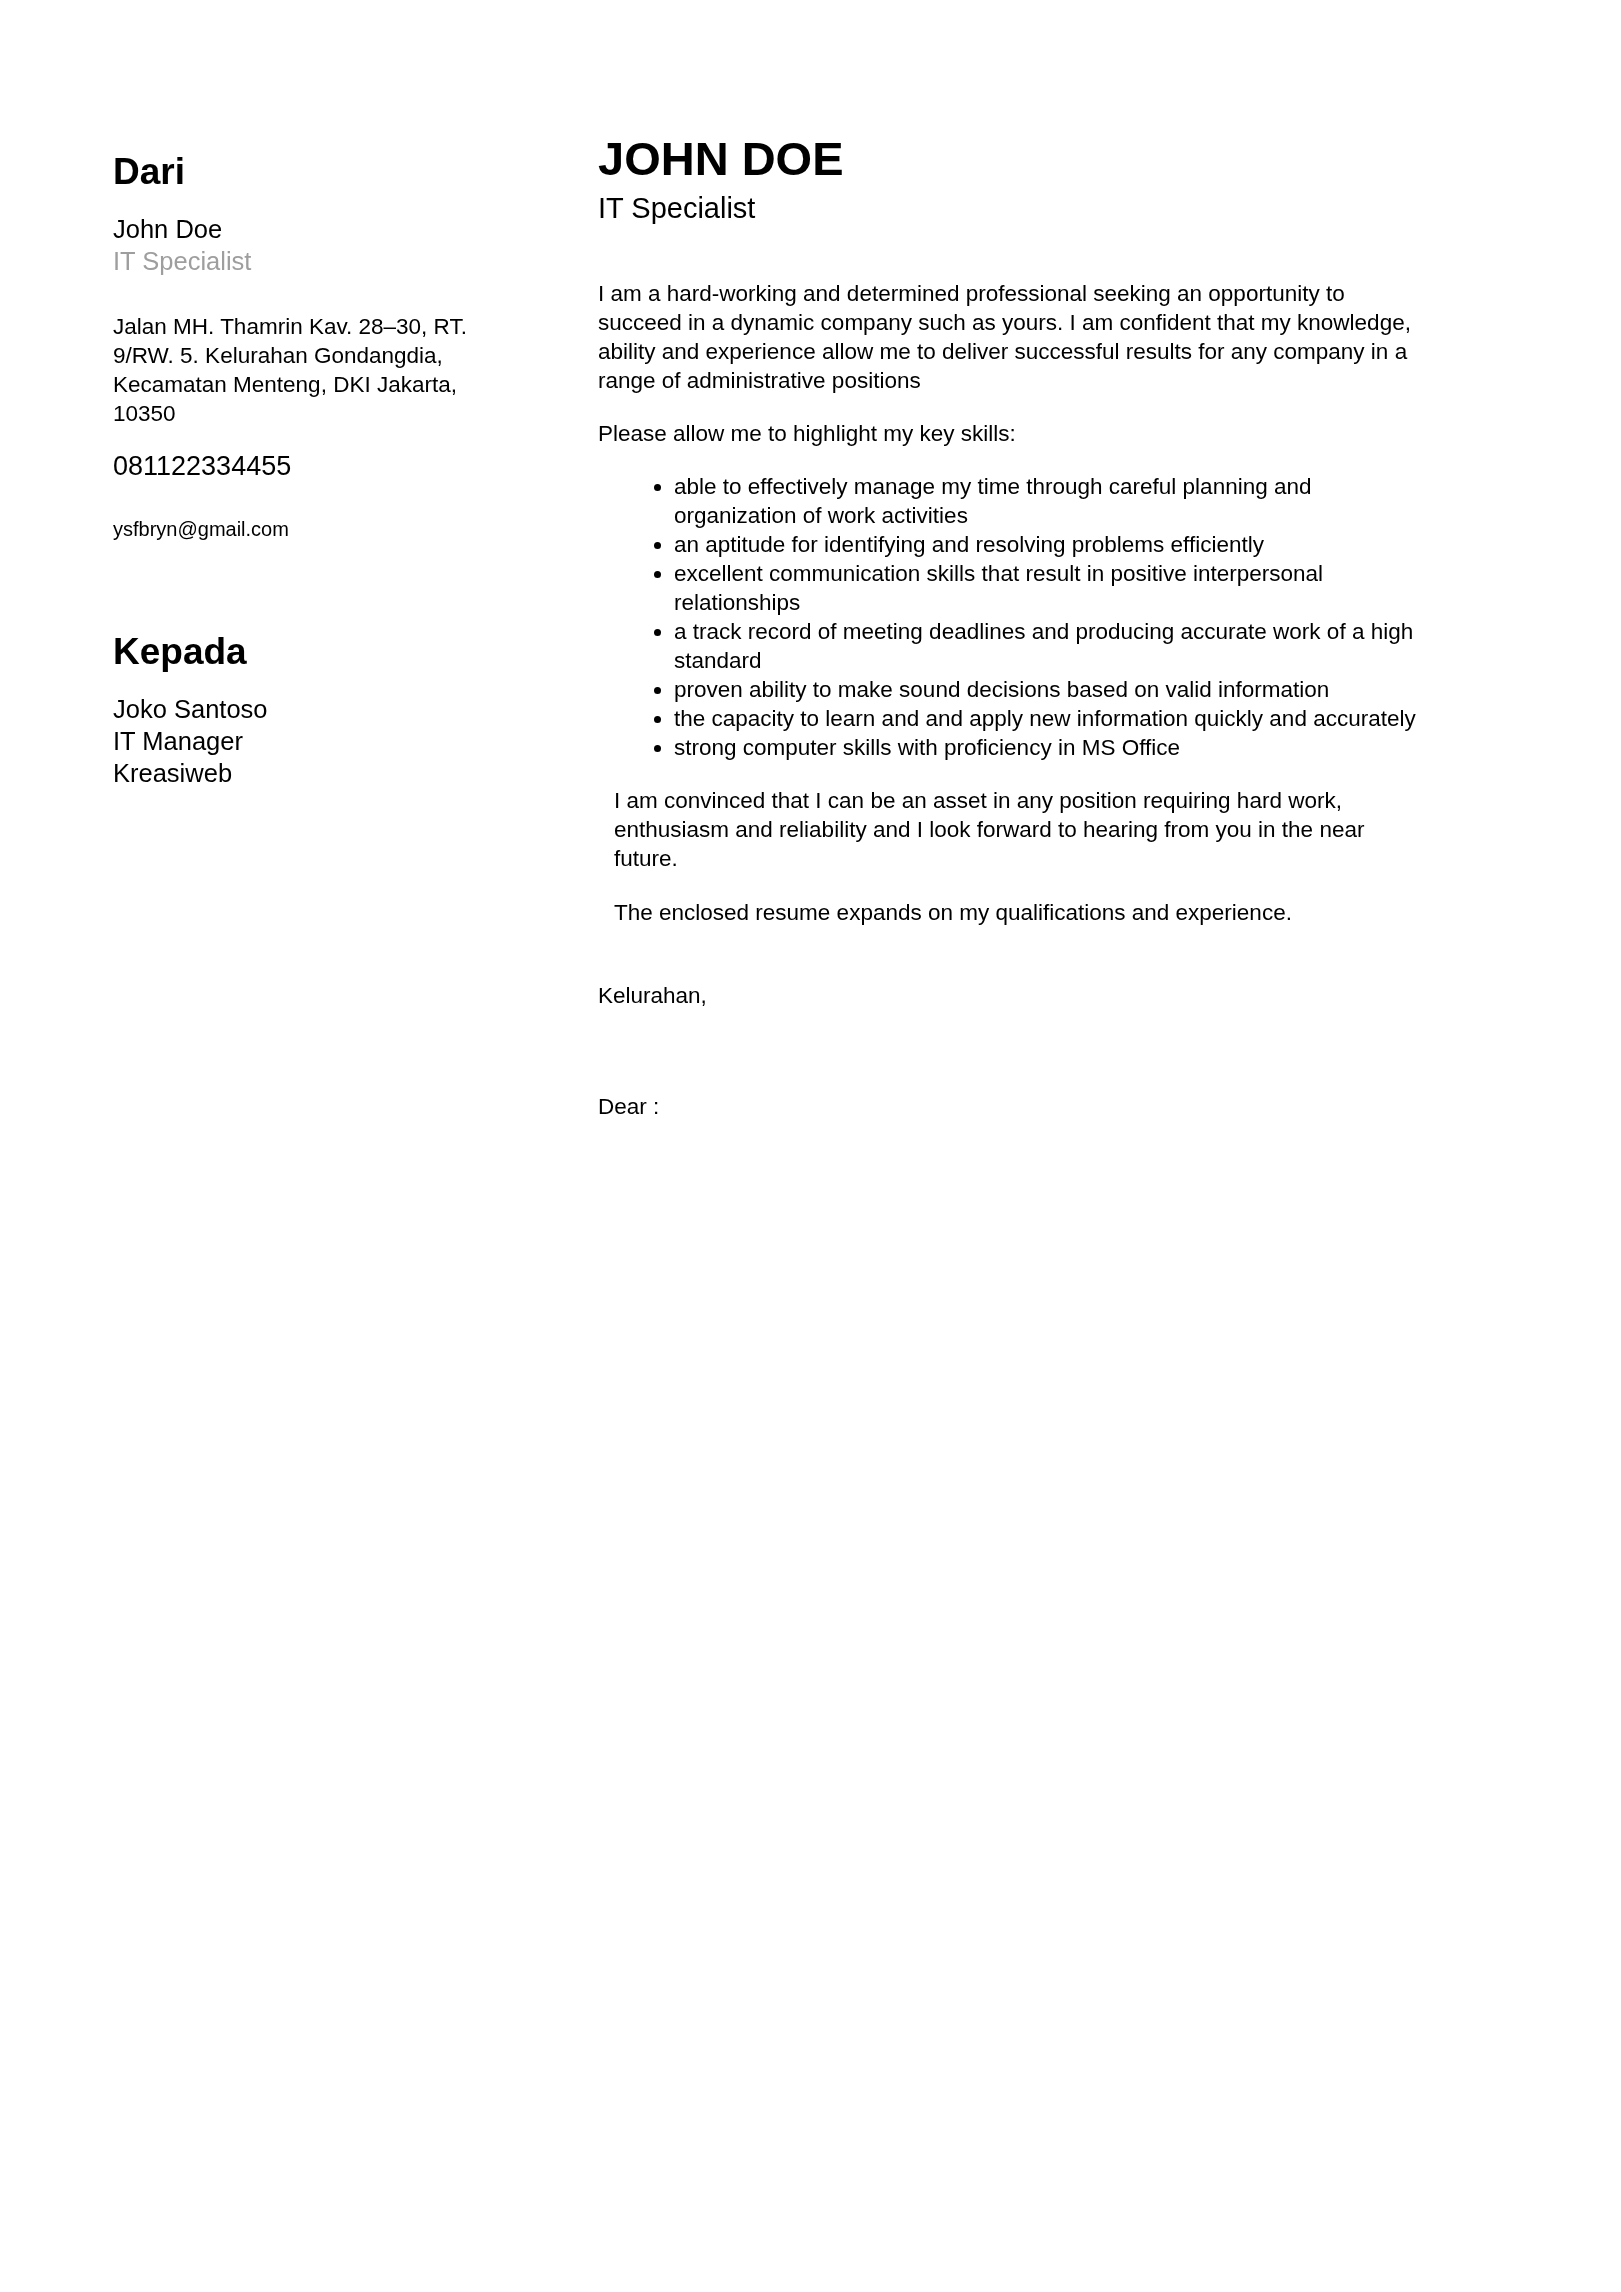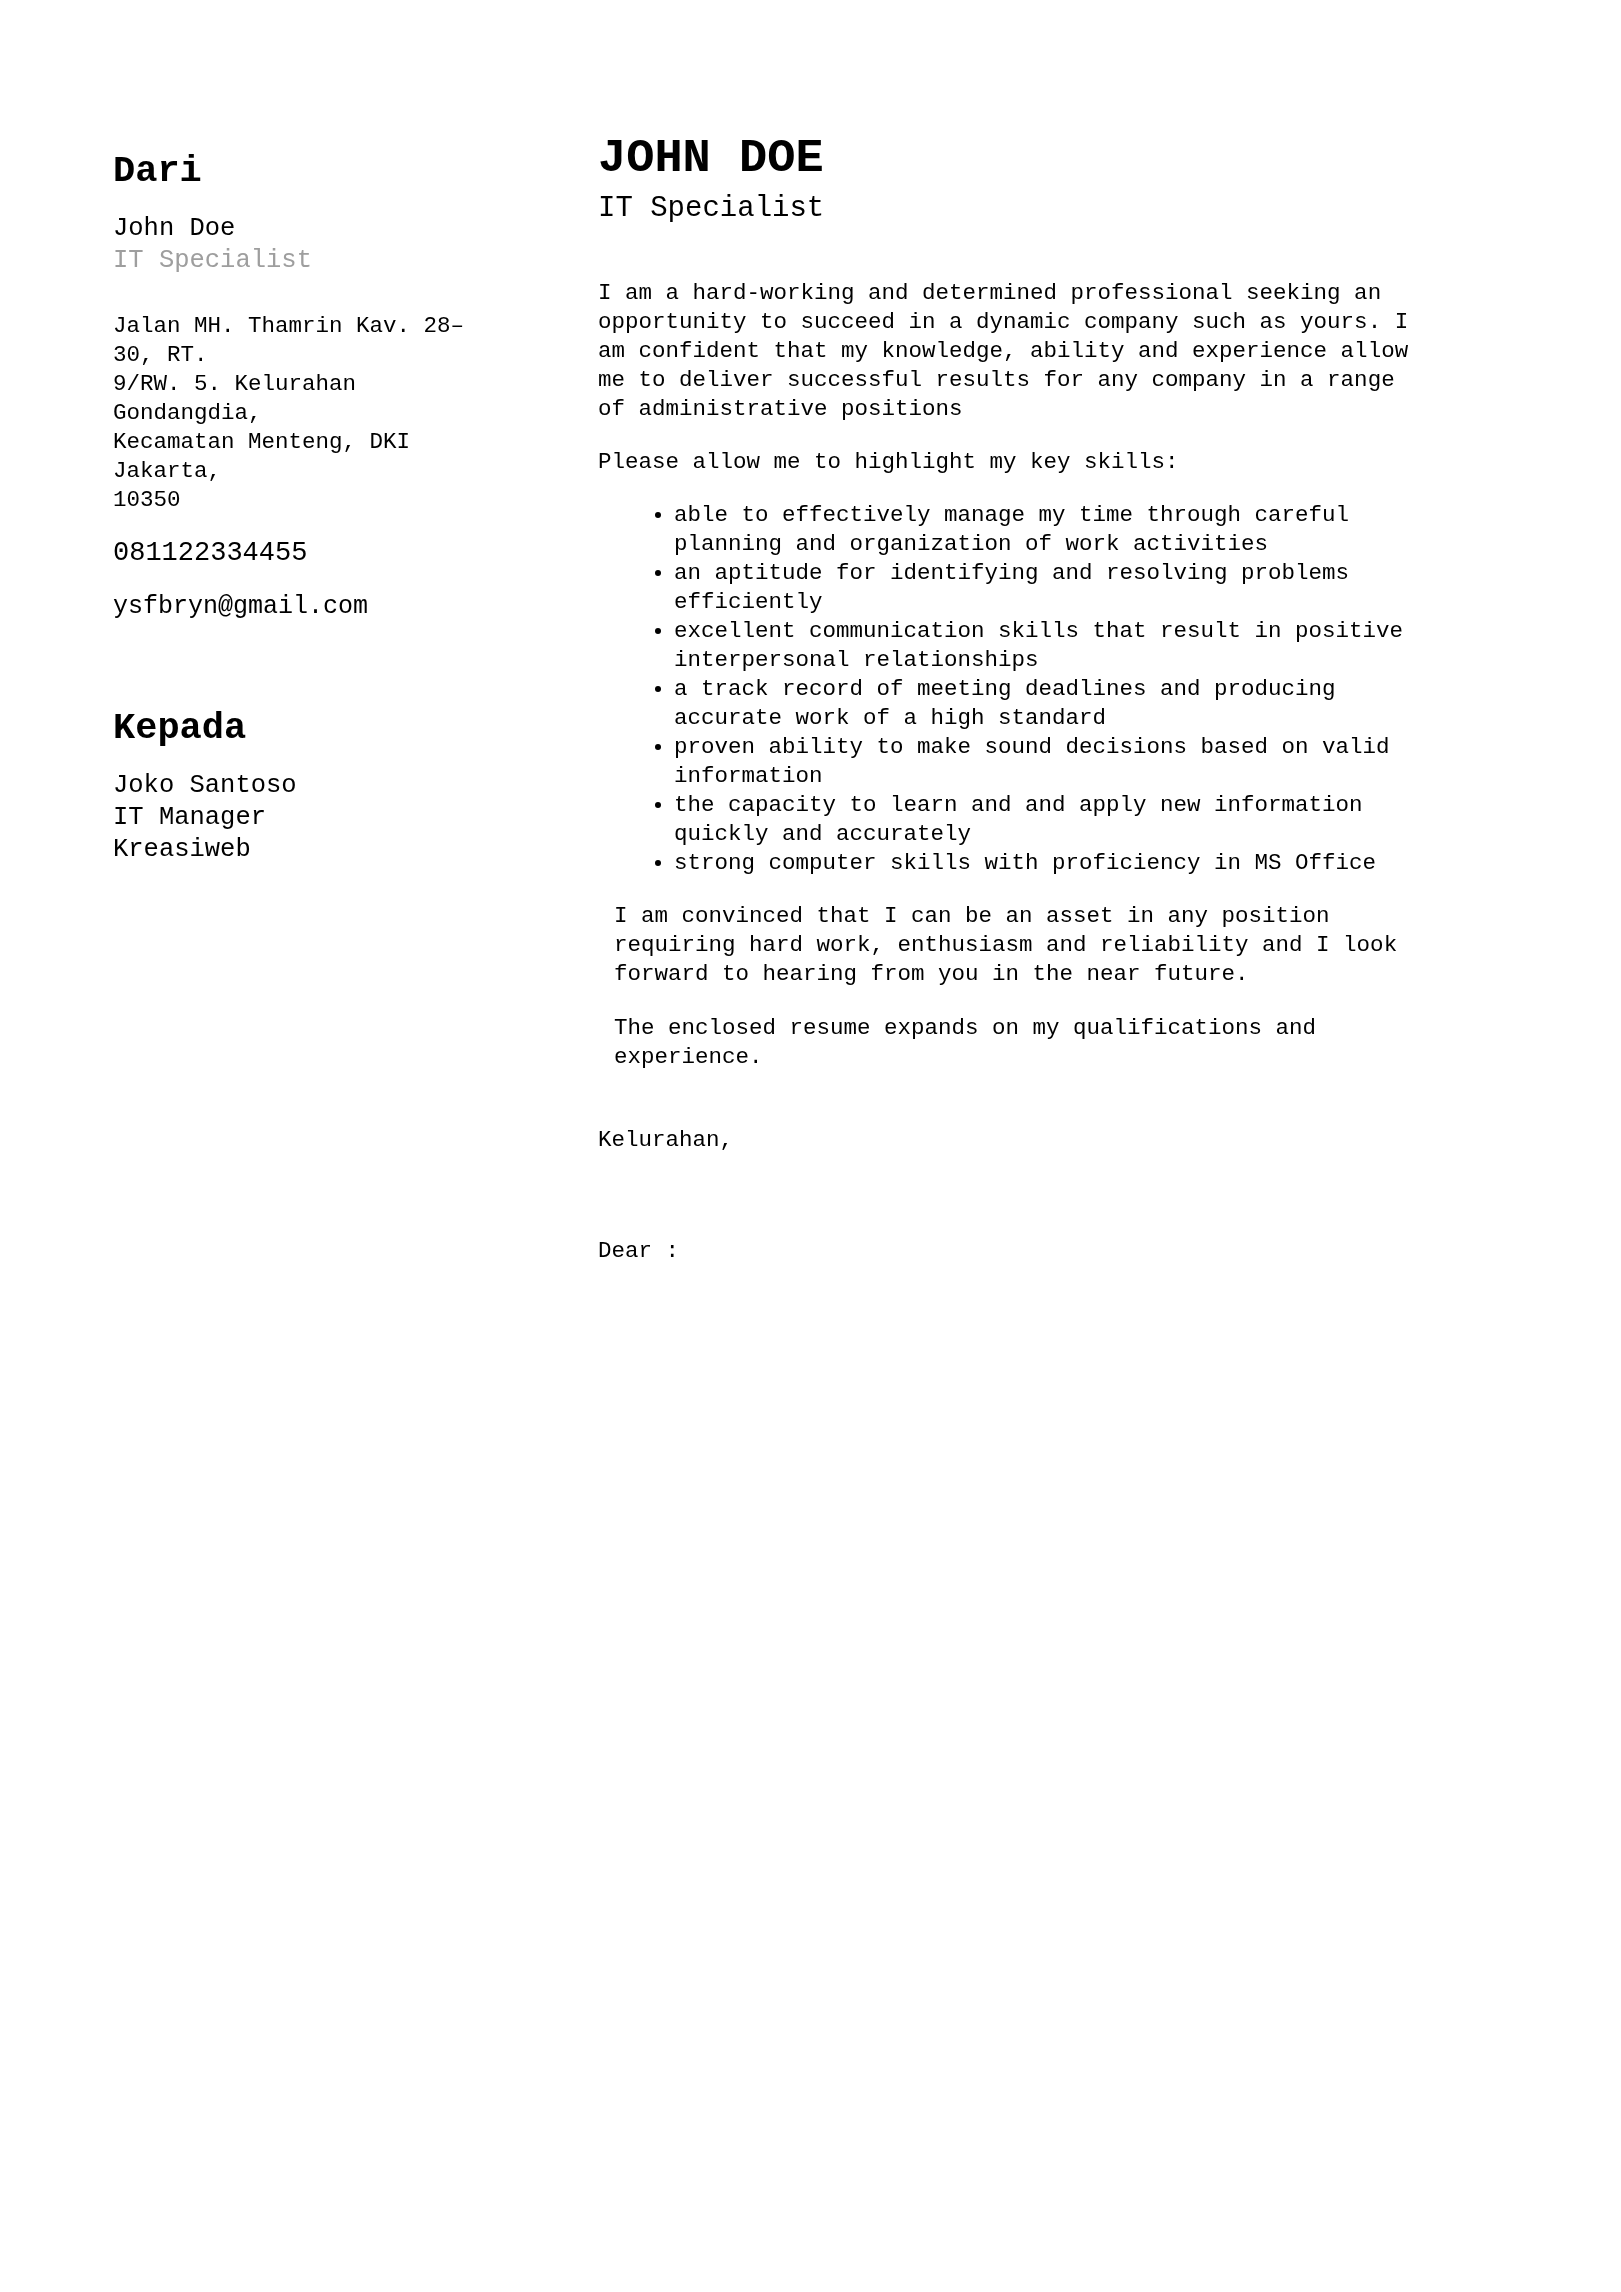--- a/index.html
+++ b/index.html
@@ -5,21 +5,21 @@
   html, body {
     margin: 0;
     padding: 0;
     background: #ffffff;
   }
   .page {
     position: relative;
     width: 1418px;
     height: 2293px;
     background: #ffffff;
-    font-family: Liberation Mono, monospace;
+    font-family: Liberation Sans, sans-serif;
     color: #000000;
     overflow: hidden;
   }
   
   .left-col {
     position: absolute;
     left: 113px;
     top: 150px;
     width: 358px;
   }
@@ -36,21 +36,21 @@
     line-height: 32px;
   }
   .sender-name { margin-top: 19.6px; }
   .muted { color: #9e9e9e; }
   .address {
     margin-top: 35px;
     font-size: 22.5px;
     line-height: 29px;
   }
   .phone { margin-top: 24.5px; font-size: 27px; line-height: 29px; }
-  .email { margin-top: 24px; font-size: 25px; line-height: 29px; }
+  .email { margin-top: 34px; font-size: 20px; line-height: 29px; }
   .recipient-first { margin-top: 19.6px; }
   
   .right-col {
     position: absolute;
     left: 598px;
     top: 131px;
     width: 835px;
   }
   .right-col h1 {
     margin: 0;

